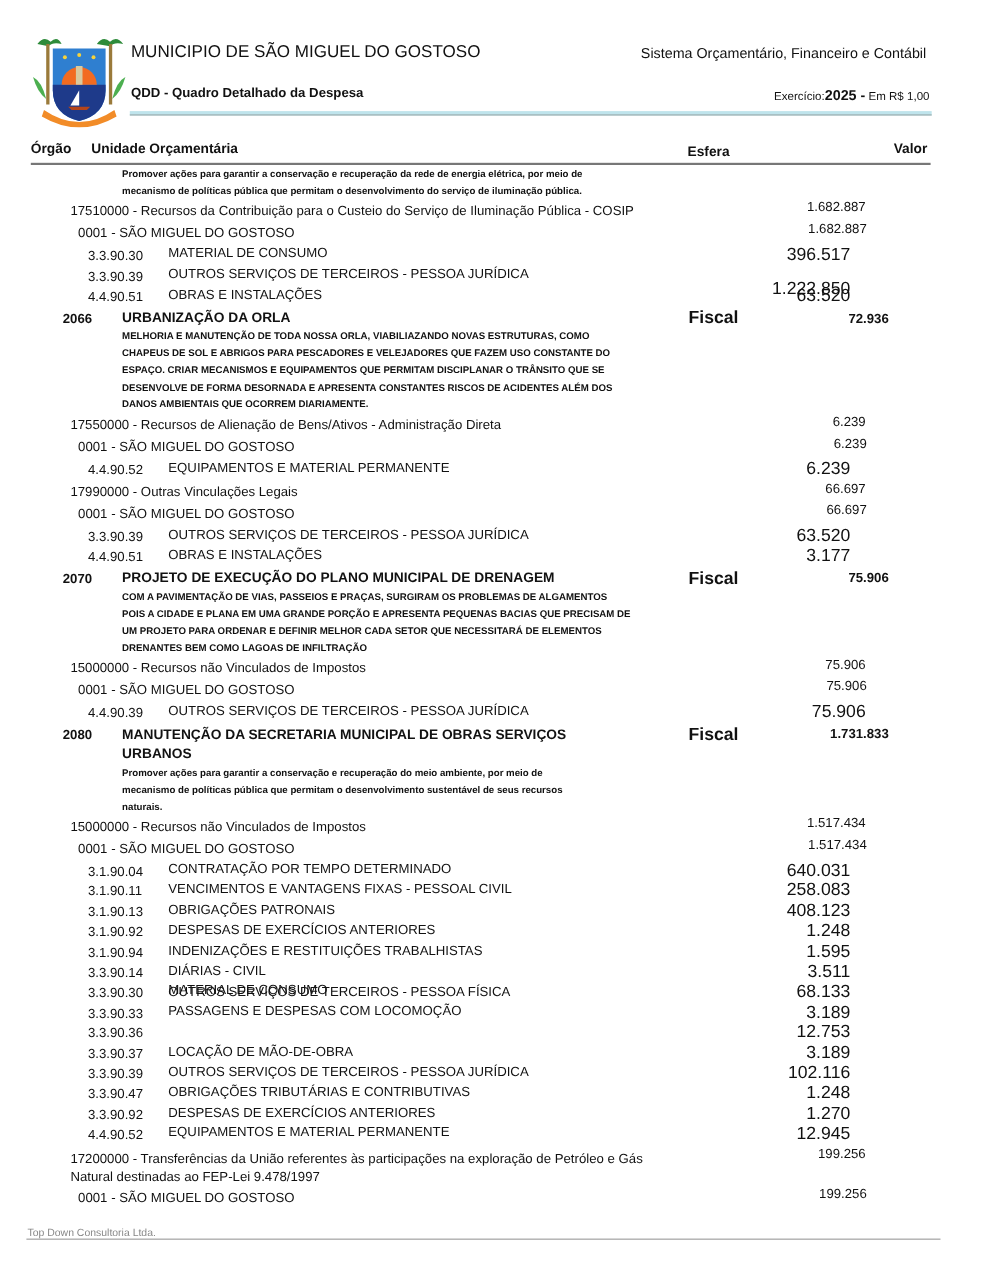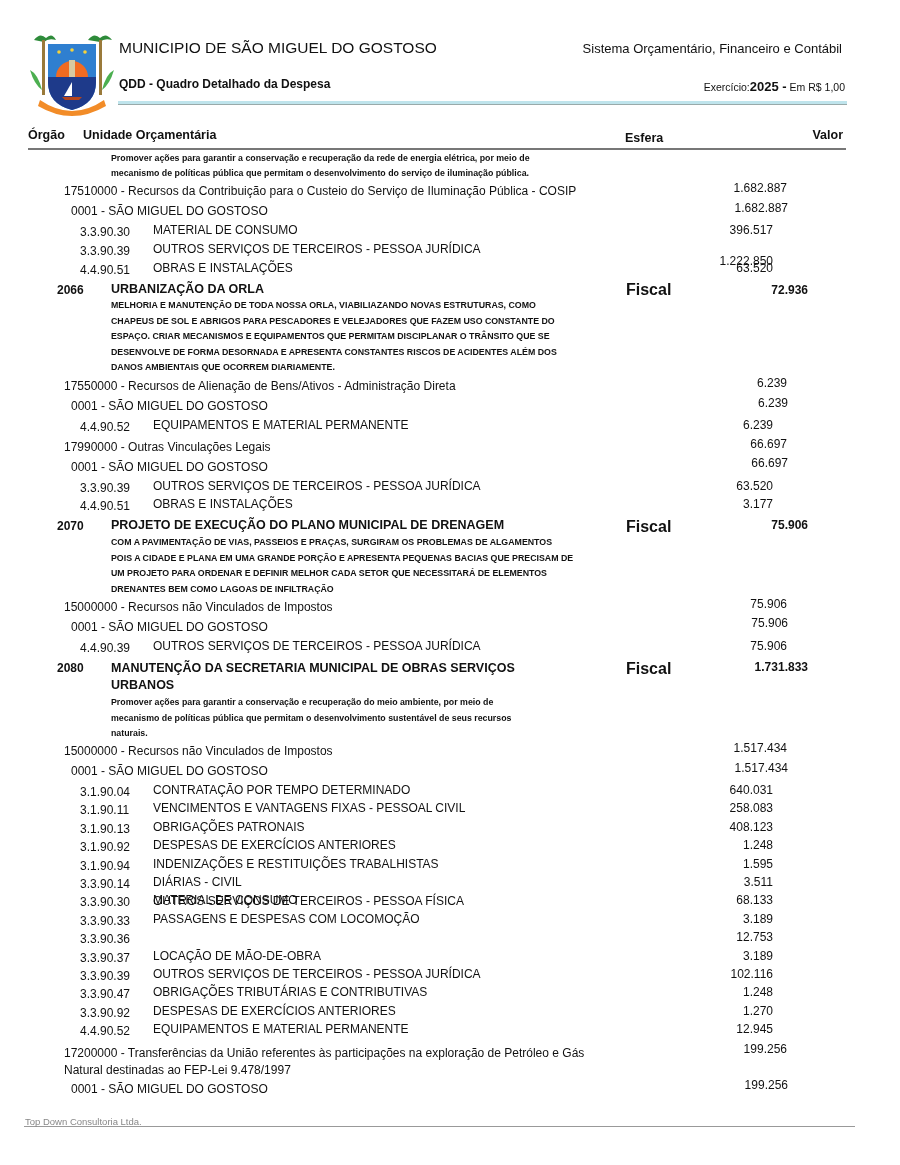--- a/index.html
+++ b/index.html
@@ -23,21 +23,21 @@
 
   
   .desc { left: 111px; font-size: 8.8px; font-weight: bold; line-height: 15.6px; white-space: normal; }
   .fonte { left: 64px; font-size: 12px; }
   .fonte.wrap { white-space: normal; width: 560px; line-height: 17px; }
   .ent { left: 71px; font-size: 12px; }
   .el-code { left: 80px; font-size: 12px; }
   .el-name { left: 153px; font-size: 12px; }
   .v-fonte { right: 113px; font-size: 12px; text-align: right; }
   .v-ent { right: 112px; font-size: 12px; text-align: right; }
-  .v-el { right: 127px; font-size: 12px; text-align: left; }
+  .v-el { right: 127px; font-size: 16px; text-align: left; }
   .acao-code { left: 57px; font-size: 12px; font-weight: bold; }
   .acao-name { left: 111px; font-size: 12.5px; font-weight: bold; white-space: normal; width: 440px; line-height: 17px; }
   .esfera { left: 626px; font-size: 16px; font-weight: bold; }
   .v-acao { right: 92px; font-size: 12px; font-weight: bold; text-align: right; }
 
   .foot-rule { position: absolute; left: 24px; top: 1126px; width: 831px; height: 0; border-top: 1px solid #999; }
   .footer { left: 25px; top: 1068px; font-size: 9.5px; color: #888; margin-top: 48px; }
 </style>
 </head>
 <body>

